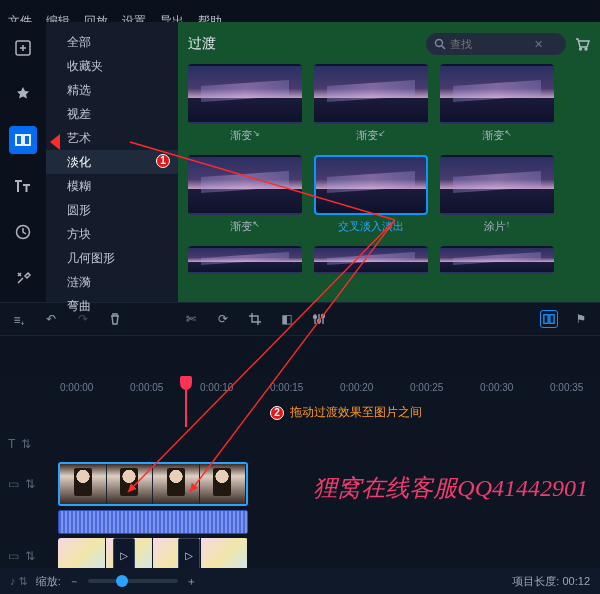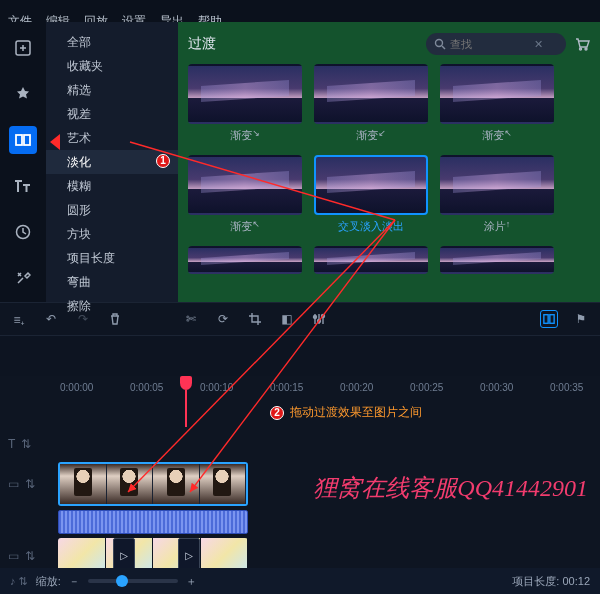--- a/index.html
+++ b/index.html
@@ -116,23 +116,23 @@
     <div class="catitem">精选</div>
     <div class="catitem">视差</div>
     <div class="catitem">艺术</div>
     <div class="catitem sel">
       <span>淡化</span>
       <span class="badge">1</span>
     </div>
     <div class="catitem">模糊</div>
     <div class="catitem">圆形</div>
     <div class="catitem">方块</div>
-    <div class="catitem">项目长度</div>
+    <div class="catitem">几何图形</div>
+    <div class="catitem">涟漪</div>
     <div class="catitem">弯曲</div>
-    <div class="catitem">擦除</div>
   </div>
 
   <div class="gallery">
     <div class="ghead">
       <div class="gtitle">过渡</div>
       <div style="display:flex;align-items:center">
         <div class="search">
           <svg width="12" height="12" viewBox="0 0 12 12" stroke="currentColor" fill="none" stroke-width="1.4">
               <circle cx="5" cy="5" r="3.5"></circle>
               <path d="M8 8l3 3"></path>

